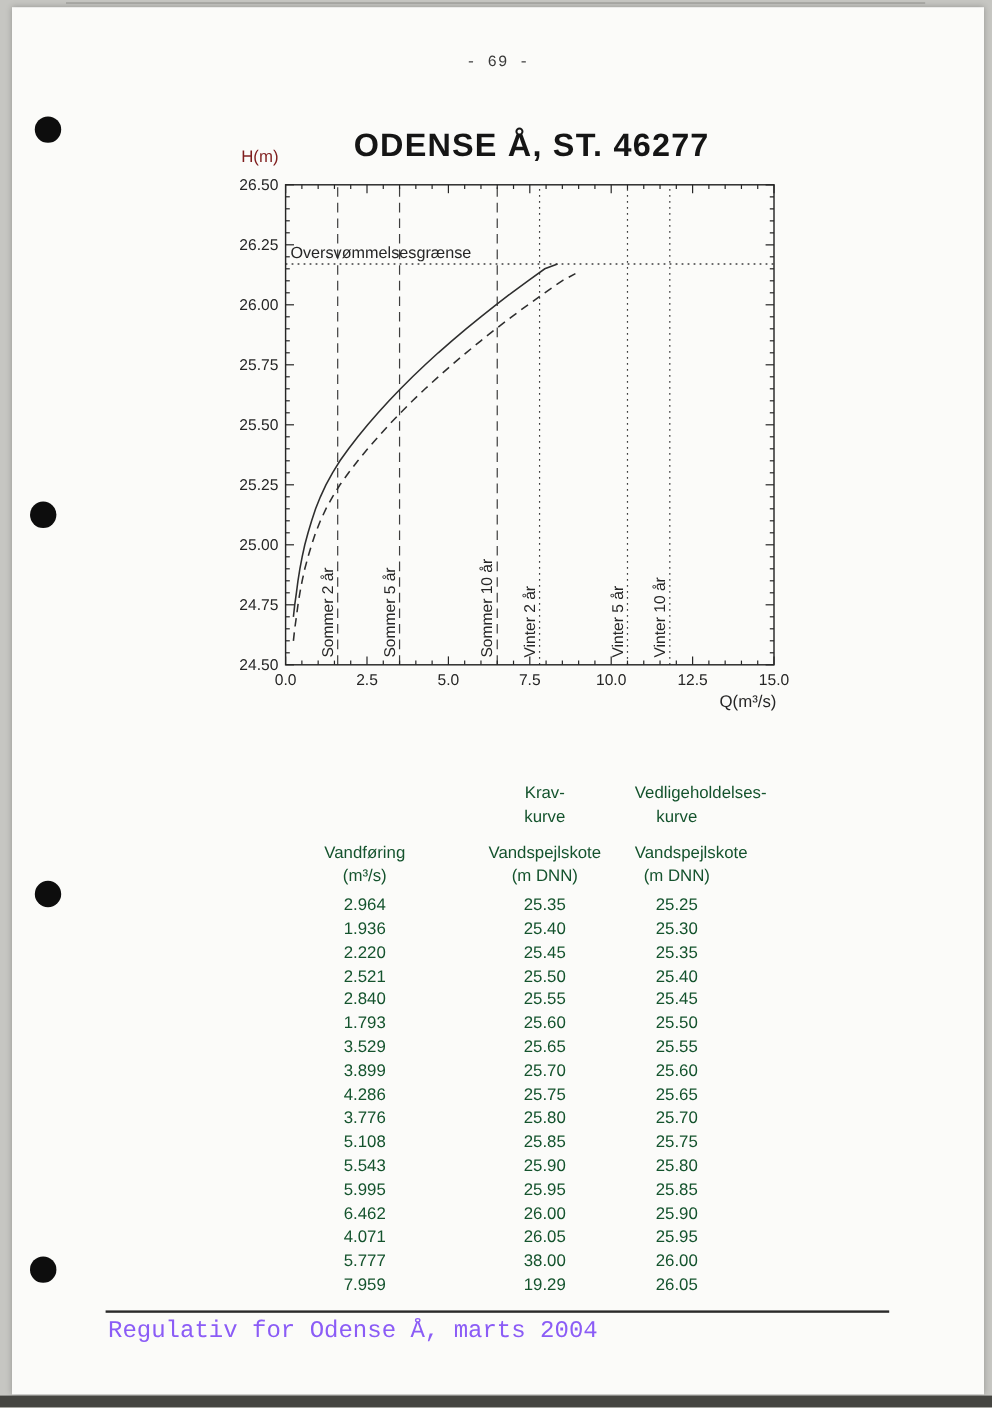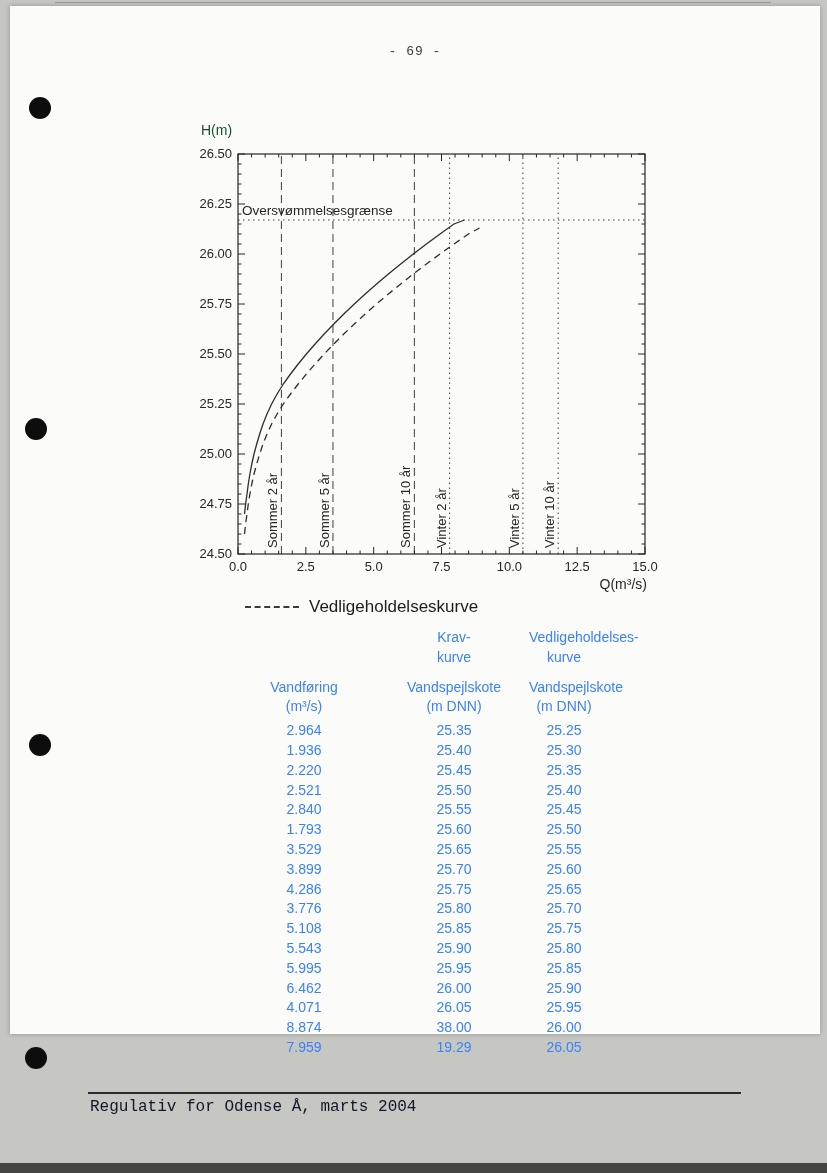--- a/index.html
+++ b/index.html
@@ -7,82 +7,83 @@
     width:827px; height:1173px;
     overflow:hidden;
     background:#c6c6c2;
     font-family:"Liberation Sans", sans-serif;
     color:#1e1e1e;
     position:relative;
   }
   .scan-line{position:absolute; top:2px; left:55px; width:716px; height:1px; background:#9a9a96;}
   .scan-bottom{position:absolute; left:0; right:0; bottom:0; height:10px; background:#454541;}
   .page{
-    position:absolute; left:10px; top:6px; width:810px; height:1028px;
+    position:absolute; left:10px; top:6px; width:810px; height:1156px;
     background:#fbfbf9;
     box-shadow:0 0 5px rgba(0,0,0,0.25);
   }
   .hole{position:absolute; width:22px; height:22px; border-radius:50%; background:#0d0d0d;}
   .hole.h1{left:29px; top:97px;}
   .hole.h2{left:25px; top:418px;}
   .hole.h3{left:29px; top:734px;}
   .hole.h4{left:25px; top:1047px;}
 
   .page-num{
     position:absolute; top:38px; left:0; width:810px; text-align:center;
     font-family:"Liberation Mono", monospace; font-size:13px; color:#3a3a3a;
     letter-spacing:1px;
   }
   .chart-title{
     position:absolute; left:193px; top:100px; width:480px; text-align:center;
     font-size:27px; font-weight:bold; letter-spacing:1px; color:#151515;
     white-space:nowrap;
   }
   .y-axis-unit{
-    position:absolute; left:191px; top:116px; font-size:14px; color:#14532d;
+    position:absolute; left:191px; top:116px; font-size:14px; color:#7f1d1d;
   }
   #chart-svg{position:absolute; left:170px; top:134px;}
   svg text{font-family:"Liberation Sans", sans-serif; fill:#262626;}
   .tick-label{font-size:13px;}
   .ref-label{font-size:13px;}
   .flood-label{font-size:13.5px;}
   .unit-label{font-size:14px;}
 
   .legend{position:absolute; left:235px; top:590px;}
   .legend-row{display:flex; align-items:center; height:22px;}
   .legend-line{width:54px; height:0; border-top:2px solid #3a3a3a; margin-right:10px;}
   .legend-line.dashed{border-top-style:dashed;}
   .legend-label{font-size:17px; color:#1c1c1c;}
 
   .table-grid{
-    position:absolute; left:219px; top:622px;
+    position:absolute; left:219px; top:645px;
     display:grid;
     grid-template-columns:150px 150px 70px;
-    font-size:14px; color:#3b82f6;
+    font-size:14px; color:#14532d;
   }
   .tg-cell{height:19.8px; line-height:19.8px; text-align:center; white-space:nowrap; overflow:visible;}
   .tg-spacer{grid-column:1 / -1;}
   .tg-spacer.s10{height:10px;}
   .tg-spacer.s4{height:4px;}
 
   .footer-rule{position:absolute; left:78px; top:1086px; width:653px; border-top:2px solid #2a2a2a;}
   .footer-text{
     position:absolute; left:80px; top:1092px;
-    font-family:"Liberation Mono", monospace; font-size:16px; color:#0f172a;
+    font-family:"Liberation Mono", monospace; font-size:20px; color:#8b5cf6;
     white-space:nowrap;
   }
 </style>
 </head>
 <body>
 
 <div class="scan-line"></div>
 
 <div class="page">
   <div class="page-num">- 69 -</div>
 
+  <div class="chart-title">ODENSE Å, ST. 46277</div>
   <div class="y-axis-unit">H(m)</div>
 
   <svg id="chart-svg" width="480" height="455" viewBox="0 0 480 455">
       <line x1="101.41333333333333" y1="414" x2="101.41333333333333" y2="14" stroke="#3d3d3d" stroke-width="1" stroke-dasharray="8 5"></line>
       <text x="97.41333333333333" y="408" text-anchor="start" transform="rotate(-90 97.41333333333333 408)" class="ref-label">Sommer 2 år</text>
       <line x1="152.96666666666667" y1="414" x2="152.96666666666667" y2="14" stroke="#3d3d3d" stroke-width="1" stroke-dasharray="8 5"></line>
       <text x="148.96666666666667" y="408" text-anchor="start" transform="rotate(-90 148.96666666666667 408)" class="ref-label">Sommer 5 år</text>
       <line x1="234.36666666666667" y1="414" x2="234.36666666666667" y2="14" stroke="#3d3d3d" stroke-width="1" stroke-dasharray="8 5"></line>
       <text x="230.36666666666667" y="408" text-anchor="start" transform="rotate(-90 230.36666666666667 408)" class="ref-label">Sommer 10 år</text>
       <line x1="269.64" y1="414" x2="269.64" y2="14" stroke="#3d3d3d" stroke-width="1" stroke-dasharray="1.5 3.5"></line>
@@ -253,24 +254,20 @@
       <text x="52" y="268" text-anchor="end" class="tick-label">25.25</text>
       <text x="52" y="218" text-anchor="end" class="tick-label">25.50</text>
       <text x="52" y="168" text-anchor="end" class="tick-label">25.75</text>
       <text x="52" y="118" text-anchor="end" class="tick-label">26.00</text>
       <text x="52" y="68" text-anchor="end" class="tick-label">26.25</text>
       <text x="52" y="18" text-anchor="end" class="tick-label">26.50</text>
       <text x="467" y="449" text-anchor="end" class="unit-label">Q(m³/s)</text>
     </svg>
 
   <div class="legend">
-    <div class="legend-row">
-      <span class="legend-line dashed"></span>
-      <span class="legend-label">Vedligeholdelseskurve</span>
-    </div>
   </div>
 
   <div class="table-grid" id="table-grid">
     <div class="tg-cell"></div>
     <div class="tg-cell">Krav-</div>
     <div class="tg-cell">Vedligeholdelses-</div>
 
     <div class="tg-cell"></div>
     <div class="tg-cell">kurve</div>
     <div class="tg-cell">kurve</div>
@@ -325,21 +322,21 @@
       <div class="tg-cell">25.80</div>
       <div class="tg-cell">5.995</div>
       <div class="tg-cell">25.95</div>
       <div class="tg-cell">25.85</div>
       <div class="tg-cell">6.462</div>
       <div class="tg-cell">26.00</div>
       <div class="tg-cell">25.90</div>
       <div class="tg-cell">4.071</div>
       <div class="tg-cell">26.05</div>
       <div class="tg-cell">25.95</div>
-      <div class="tg-cell">8.874</div>
+      <div class="tg-cell">5.777</div>
       <div class="tg-cell">38.00</div>
       <div class="tg-cell">26.00</div>
       <div class="tg-cell">7.959</div>
       <div class="tg-cell">19.29</div>
       <div class="tg-cell">26.05</div>
     </div>
 
   <div class="footer-rule"></div>
   <div class="footer-text">Regulativ for Odense Å, marts 2004</div>
 </div>

